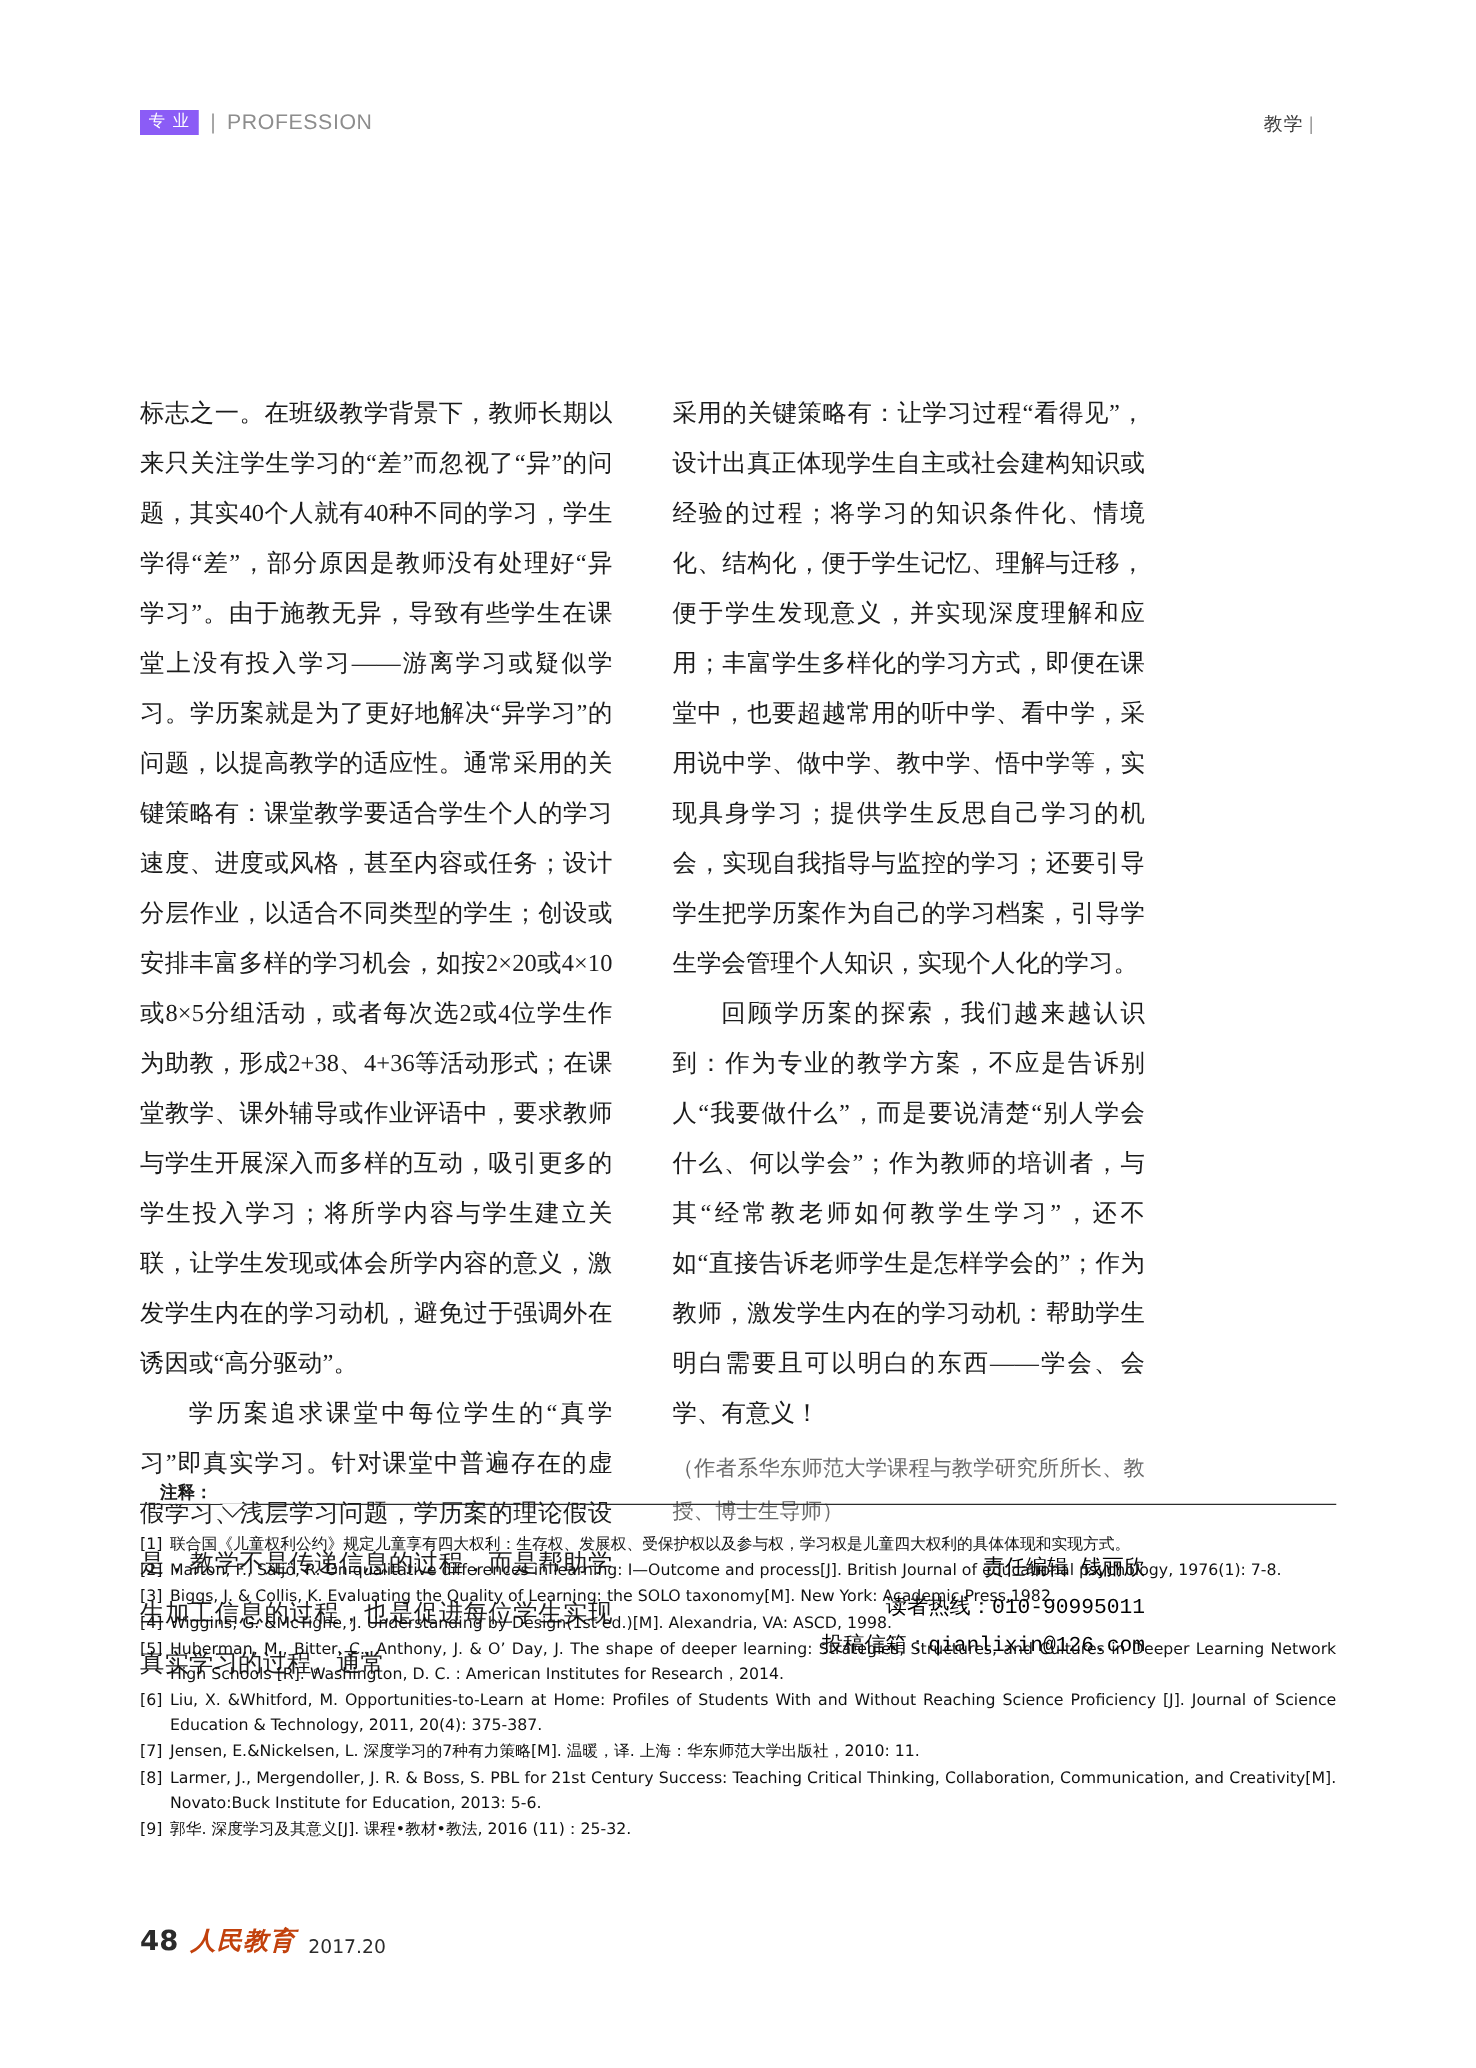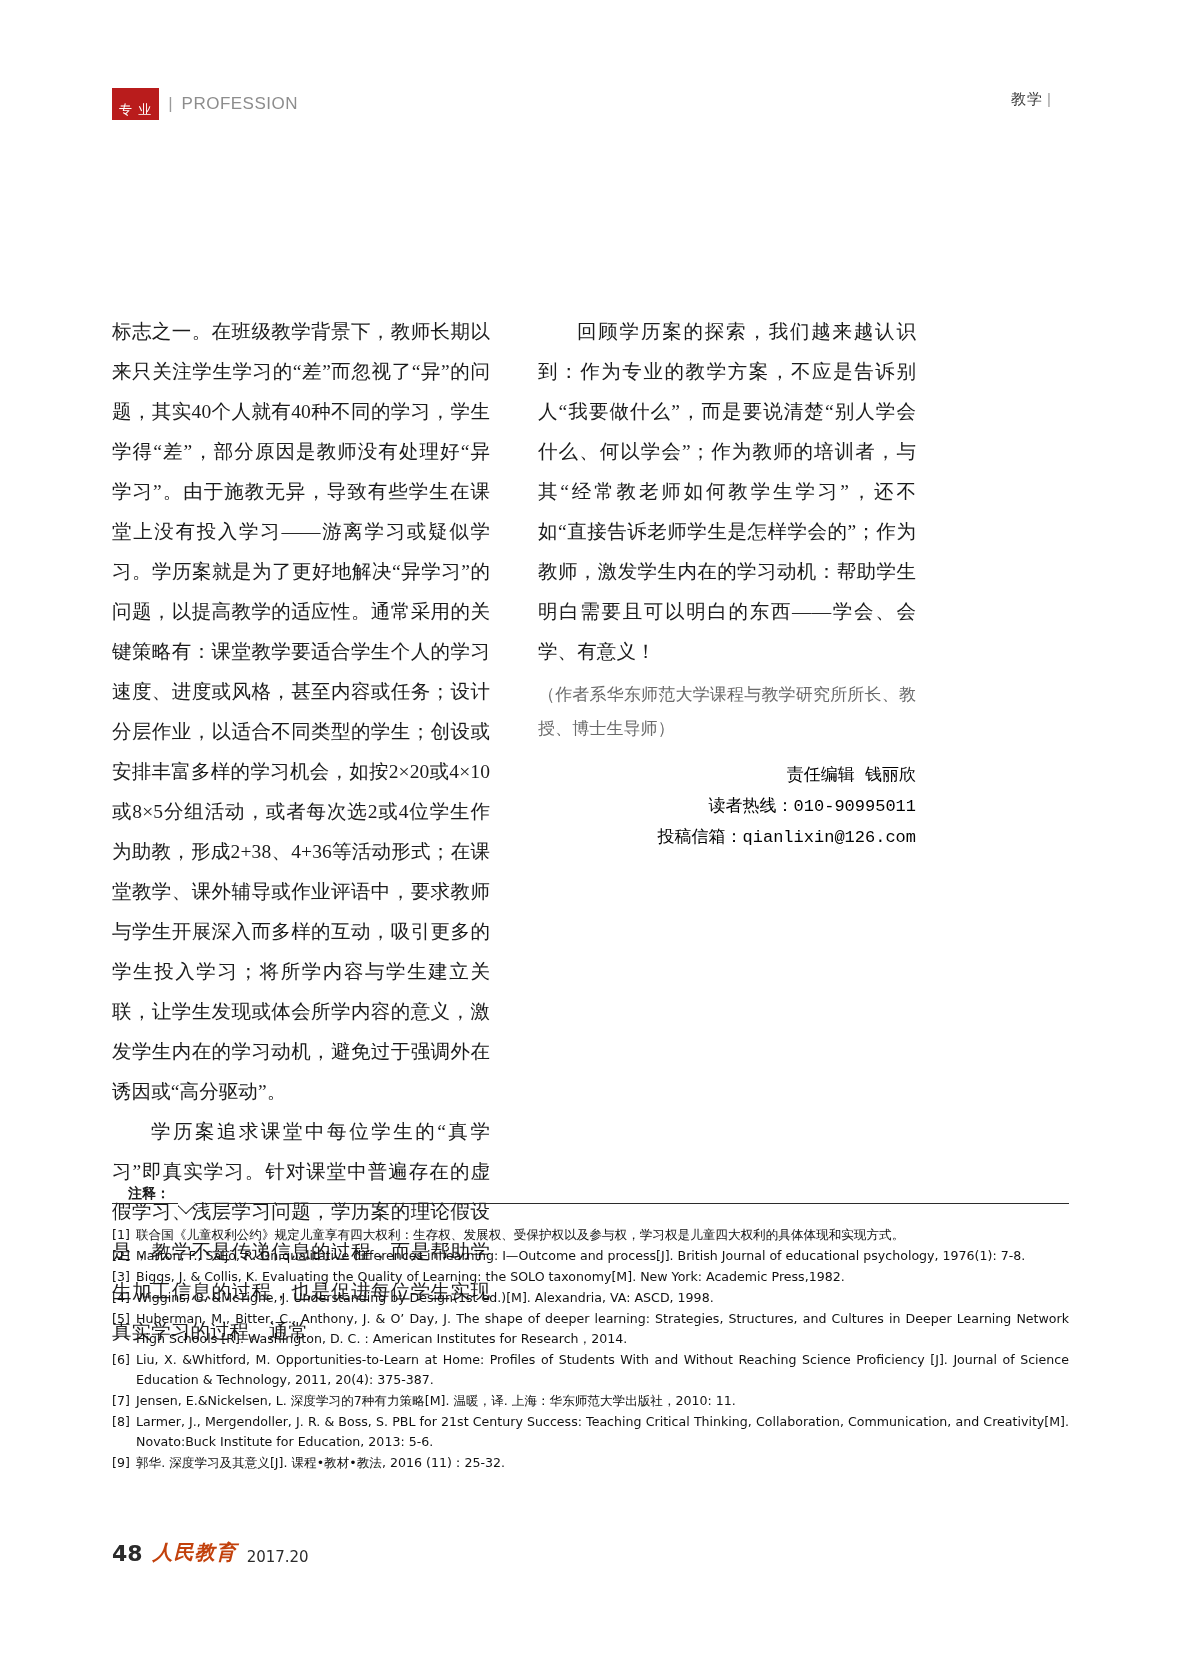--- a/index.html
+++ b/index.html
@@ -26,25 +26,25 @@
   }
   .header-left {
     position: absolute;
     left: 0;
     top: 0;
     display: flex;
     align-items: center;
     gap: 8px;
   }
   .brand-badge {
-    background: #b91c1c;
+    background: #8b5cf6;
     color: #ffffff;
     font-size: 13px;
     letter-spacing: 1px;
-    padding: 15px 7px 4px 7px;
+    padding: 3px 7px 4px 7px;
     line-height: 1;
     font-family: "DejaVu Sans", sans-serif;
   }
   .brand-sep {
     color: #9a9a9a;
     font-size: 17px;
     margin: 0 1px;
   }
   .brand-en {
     color: #8d8d8d;
@@ -222,20 +222,21 @@
 </div>
 
 <div class="columns">
 
   <div class="col">
     <p>标志之一。在班级教学背景下，教师长期以来只关注学生学习的“差”而忽视了“异”的问题，其实40个人就有40种不同的学习，学生学得“差”，部分原因是教师没有处理好“异学习”。由于施教无异，导致有些学生在课堂上没有投入学习——游离学习或疑似学习。学历案就是为了更好地解决“异学习”的问题，以提高教学的适应性。通常采用的关键策略有：课堂教学要适合学生个人的学习速度、进度或风格，甚至内容或任务；设计分层作业，以适合不同类型的学生；创设或安排丰富多样的学习机会，如按2×20或4×10或8×5分组活动，或者每次选2或4位学生作为助教，形成2+38、4+36等活动形式；在课堂教学、课外辅导或作业评语中，要求教师与学生开展深入而多样的互动，吸引更多的学生投入学习；将所学内容与学生建立关联，让学生发现或体会所学内容的意义，激发学生内在的学习动机，避免过于强调外在诱因或“高分驱动”。</p>
     <p class="indent">学历案追求课堂中每位学生的“真学习”即真实学习。针对课堂中普遍存在的虚假学习、浅层学习问题，学历案的理论假设是，教学不是传递信息的过程，而是帮助学生加工信息的过程，也是促进每位学生实现真实学习的过程。通常</p>
   </div>
 
   <div class="col">
+    <p>采用的关键策略有：让学习过程“看得见”，设计出真正体现学生自主或社会建构知识或经验的过程；将学习的知识条件化、情境化、结构化，便于学生记忆、理解与迁移，便于学生发现意义，并实现深度理解和应用；丰富学生多样化的学习方式，即便在课堂中，也要超越常用的听中学、看中学，采用说中学、做中学、教中学、悟中学等，实现具身学习；提供学生反思自己学习的机会，实现自我指导与监控的学习；还要引导学生把学历案作为自己的学习档案，引导学生学会管理个人知识，实现个人化的学习。</p>
     <p class="indent">回顾学历案的探索，我们越来越认识到：作为专业的教学方案，不应是告诉别人“我要做什么”，而是要说清楚“别人学会什么、何以学会”；作为教师的培训者，与其“经常教老师如何教学生学习”，还不如“直接告诉老师学生是怎样学会的”；作为教师，激发学生内在的学习动机：帮助学生明白需要且可以明白的东西——学会、会学、有意义！</p>
     <p class="author-note">（作者系华东师范大学课程与教学研究所所长、教授、博士生导师）</p>
     <div class="editor-block">
       <div>责任编辑  钱丽欣</div>
       <div>读者热线：010-90995011</div>
       <div>投稿信箱：qianlixin@126.com</div>
     </div>
   </div>
 
 </div>

